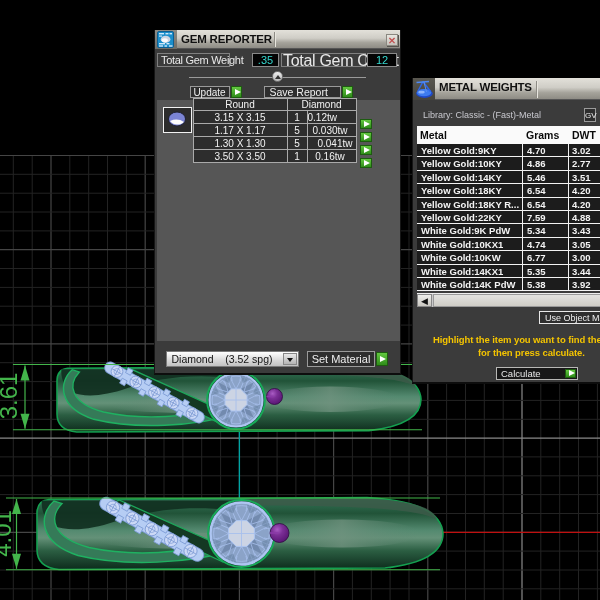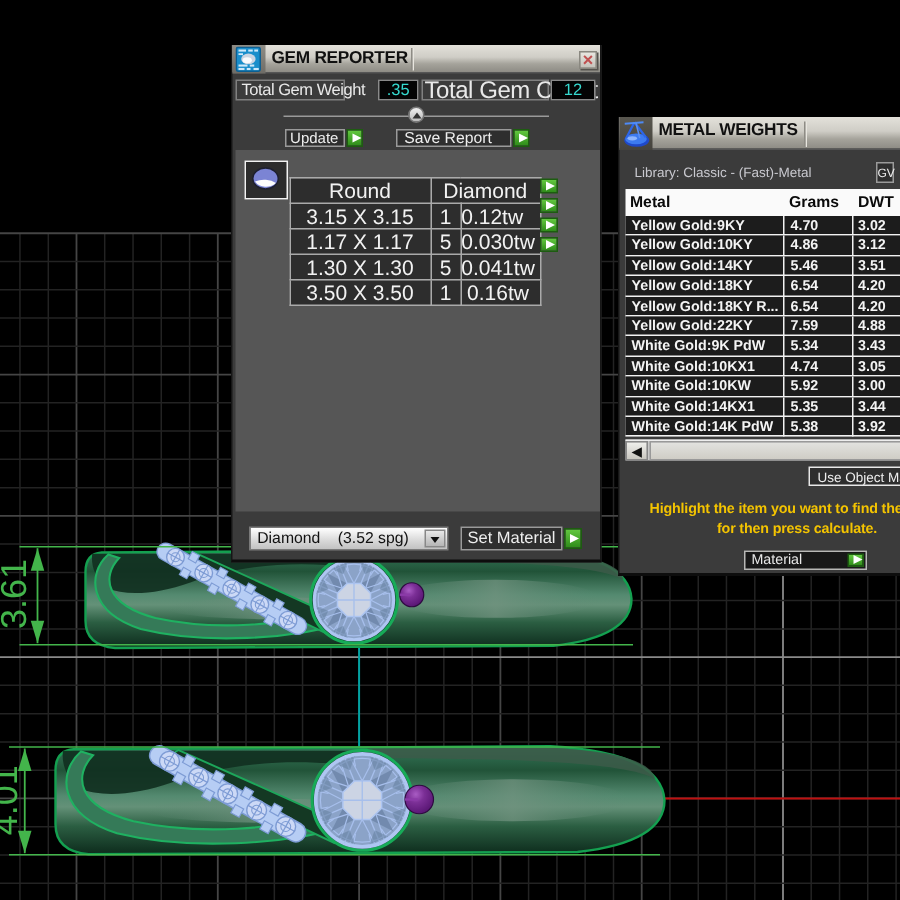--- a/index.html
+++ b/index.html
@@ -338,21 +338,21 @@
   <div class="abs" style="left:2px;top:70px;width:243px;height:241px;background:#565656"></div>
 
   <div class="abs" style="left:7.5px;top:76.5px;width:29px;height:26px;background:#2c2c2c;border:1.5px solid #f2f2f2">
     <svg width="26" height="23">
           <ellipse cx="13" cy="11" rx="8.5" ry="7" fill="#7b84d4"></ellipse>
           <path d="M 6 13 A 8.5 7 0 0 0 20 14 A 11 7 0 0 0 6 13 Z" fill="#fdfdfd"></path>
           <ellipse cx="13" cy="11" rx="8.5" ry="7" fill="none" stroke="#1e2030" stroke-width="1"></ellipse>
         </svg>
   </div>
 
-  <table style="position:absolute;left:37.5px;top:88px;border-collapse:collapse;color:#f2f2f2;font-size:14px;text-align:center" cellspacing="0">
+  <table style="position:absolute;left:37.5px;top:68px;border-collapse:collapse;color:#f2f2f2;font-size:10px;text-align:center" cellspacing="0">
     <tbody>
           <tr style="height:11.5px">
             <td style="border:1px solid #aaa;background:#2d2d2d;width:94px">Round</td>
             <td colspan="2" style="border:1px solid #aaa;background:#2d2d2d;width:69px">Diamond</td>
           </tr>
     <tr style="height:13px">
             <td style="border:1px solid #aaa;background:#2d2d2d">3.15 X 3.15</td>
             <td style="border:1px solid #aaa;background:#2d2d2d;width:20px">1</td>
             <td style="border:1px solid #aaa;background:#2d2d2d;width:49px;text-align:left;padding-right:3px">0.12tw</td>
           </tr>
@@ -412,21 +412,21 @@
     <div style="height:13.4px;background:#1c1c1c;border-bottom:1.5px solid #f2f2f2;color:#f4f4f4;font-weight:bold;font-size:9.5px;position:relative;white-space:nowrap">
       <span class="abs" style="left:4px;top:1px">Yellow Gold:9KY</span>
       <span class="abs" style="left:110px;top:1px">4.70</span>
       <span class="abs" style="left:155px;top:1px">3.02</span>
       <i class="abs" style="left:104.5px;top:0;width:1.5px;height:13.4px;background:#f2f2f2"></i>
       <i class="abs" style="left:150.5px;top:0;width:1.5px;height:13.4px;background:#f2f2f2"></i>
     </div>
     <div style="height:13.4px;background:#1c1c1c;border-bottom:1.5px solid #f2f2f2;color:#f4f4f4;font-weight:bold;font-size:9.5px;position:relative;white-space:nowrap">
       <span class="abs" style="left:4px;top:1px">Yellow Gold:10KY</span>
       <span class="abs" style="left:110px;top:1px">4.86</span>
-      <span class="abs" style="left:155px;top:1px">3.12</span>
+      <span class="abs" style="left:155px;top:1px">2.77</span>
       <i class="abs" style="left:104.5px;top:0;width:1.5px;height:13.4px;background:#f2f2f2"></i>
       <i class="abs" style="left:150.5px;top:0;width:1.5px;height:13.4px;background:#f2f2f2"></i>
     </div>
     <div style="height:13.4px;background:#1c1c1c;border-bottom:1.5px solid #f2f2f2;color:#f4f4f4;font-weight:bold;font-size:9.5px;position:relative;white-space:nowrap">
       <span class="abs" style="left:4px;top:1px">Yellow Gold:14KY</span>
       <span class="abs" style="left:110px;top:1px">5.46</span>
       <span class="abs" style="left:155px;top:1px">3.51</span>
       <i class="abs" style="left:104.5px;top:0;width:1.5px;height:13.4px;background:#f2f2f2"></i>
       <i class="abs" style="left:150.5px;top:0;width:1.5px;height:13.4px;background:#f2f2f2"></i>
     </div>
@@ -460,21 +460,21 @@
     </div>
     <div style="height:13.4px;background:#1c1c1c;border-bottom:1.5px solid #f2f2f2;color:#f4f4f4;font-weight:bold;font-size:9.5px;position:relative;white-space:nowrap">
       <span class="abs" style="left:4px;top:1px">White Gold:10KX1</span>
       <span class="abs" style="left:110px;top:1px">4.74</span>
       <span class="abs" style="left:155px;top:1px">3.05</span>
       <i class="abs" style="left:104.5px;top:0;width:1.5px;height:13.4px;background:#f2f2f2"></i>
       <i class="abs" style="left:150.5px;top:0;width:1.5px;height:13.4px;background:#f2f2f2"></i>
     </div>
     <div style="height:13.4px;background:#1c1c1c;border-bottom:1.5px solid #f2f2f2;color:#f4f4f4;font-weight:bold;font-size:9.5px;position:relative;white-space:nowrap">
       <span class="abs" style="left:4px;top:1px">White Gold:10KW</span>
-      <span class="abs" style="left:110px;top:1px">5.92</span>
+      <span class="abs" style="left:110px;top:1px">6.77</span>
       <span class="abs" style="left:155px;top:1px">3.00</span>
       <i class="abs" style="left:104.5px;top:0;width:1.5px;height:13.4px;background:#f2f2f2"></i>
       <i class="abs" style="left:150.5px;top:0;width:1.5px;height:13.4px;background:#f2f2f2"></i>
     </div>
     <div style="height:13.4px;background:#1c1c1c;border-bottom:1.5px solid #f2f2f2;color:#f4f4f4;font-weight:bold;font-size:9.5px;position:relative;white-space:nowrap">
       <span class="abs" style="left:4px;top:1px">White Gold:14KX1</span>
       <span class="abs" style="left:110px;top:1px">5.35</span>
       <span class="abs" style="left:155px;top:1px">3.44</span>
       <i class="abs" style="left:104.5px;top:0;width:1.5px;height:13.4px;background:#f2f2f2"></i>
       <i class="abs" style="left:150.5px;top:0;width:1.5px;height:13.4px;background:#f2f2f2"></i>
@@ -489,16 +489,16 @@
   </div>
 
   <div class="abs" style="left:4px;top:214.5px;width:292px;height:14px;background:#c9c9c9;border-top:1px solid #eee">
     <div class="abs" style="left:0;top:0;width:15px;height:13px;background:linear-gradient(#efefec,#c9c7c0);border:1px solid #888;color:#111;font-size:9px;line-height:12px;text-align:center">◀</div>
     <div class="abs" style="left:16px;top:0;width:270px;height:13px;background:linear-gradient(#e2e2df,#cfcdc6);border:1px solid #999"></div>
   </div>
   <div class="btn" style="left:126px;top:233px;width:113px;height:13px;font-size:9px;line-height:12px;border-color:#e8e8e8;white-space:nowrap;text-align:left;padding-left:5px">Use Object Material</div>
   <div class="abs" style="left:20px;top:256px;color:#f4c400;font-weight:bold;font-size:9.5px;letter-spacing:-0.1px;white-space:nowrap">Highlight the item you want to find the weight</div>
   <div class="abs" style="left:65px;top:268.5px;color:#f4c400;font-weight:bold;font-size:9.5px;letter-spacing:-0.1px;white-space:nowrap">for then press calculate.</div>
   <div class="abs" style="left:83px;top:289px;width:82px;height:13px;background:#181818;border:1.5px solid #b8b8b6">
-    <span class="abs" style="left:4px;top:0px;color:#e8e8e8;font-size:9.5px;line-height:11px">Material</span>
+    <span class="abs" style="left:4px;top:0px;color:#e8e8e8;font-size:9.5px;line-height:11px">Calculate</span>
     <div class="garrow" style="right:1px;top:0.5px;width:11px;height:9px"></div>
   </div>
 </div>
 </div>
 </body></html>

